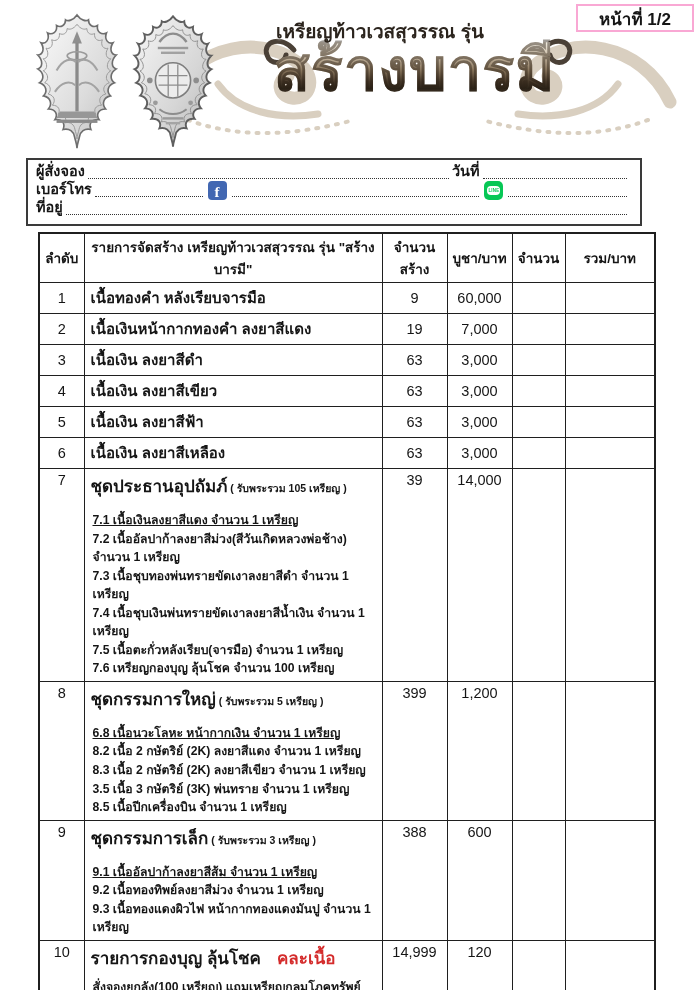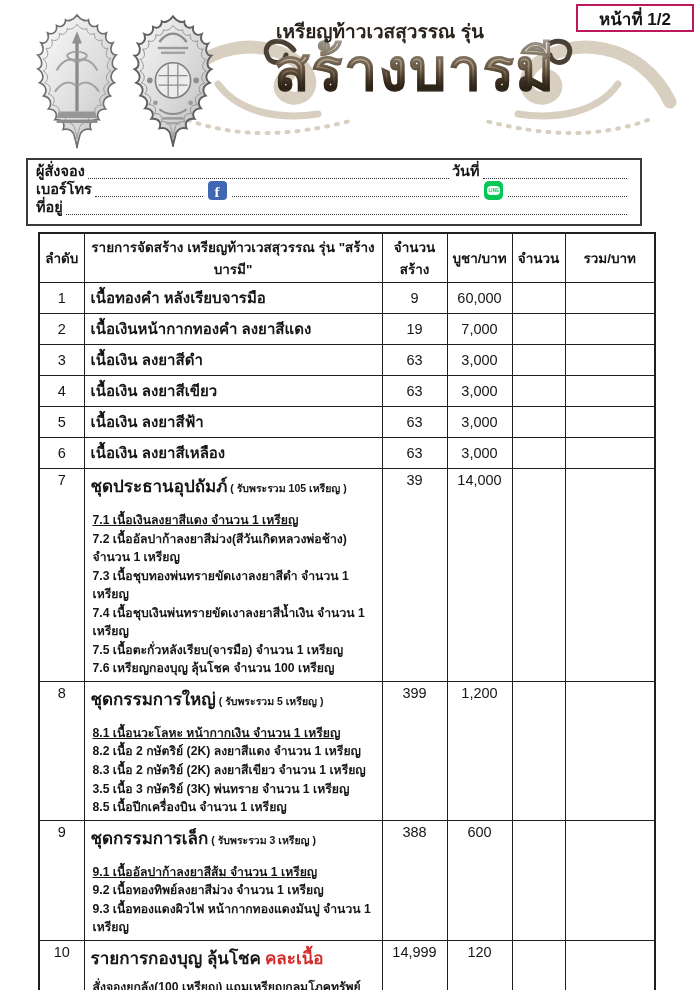--- a/index.html
+++ b/index.html
@@ -9,21 +9,21 @@
     --blue:#2433c0;
     --fb:#4267B2;
     --line:#06C755;
   }
   *{box-sizing:border-box;margin:0;padding:0;}
   body{font-family:"Liberation Sans","DejaVu Sans",sans-serif;background:#fff;color:var(--ink);}
   .page{width:700px;height:990px;position:relative;background:#fff;overflow:hidden;}
 
   
   .header{position:relative;height:156px;}
-  .page-no-box{position:absolute;top:4px;right:6px;width:118px;height:28px;border:2px solid #be185d;
+  .page-no-box{position:absolute;top:4px;right:6px;width:118px;height:28px;border:2px solid #f9a8d4;
     display:flex;align-items:center;justify-content:center;font-size:17px;font-weight:700;z-index:3;background:#fff;}
   .amulets{position:absolute;left:32px;top:12px;display:flex;gap:7px;z-index:2;}
   .ornament{position:absolute;left:158px;top:24px;width:520px;height:118px;z-index:0;}
   .title-zone{position:absolute;left:150px;top:16px;width:530px;text-align:center;z-index:2;}
   .series-label{font-size:19px;font-weight:800;color:#2b241d;padding-right:70px;
     text-shadow:0 0 3px #fff,0 0 3px #fff;}
   .big-title{font-family:"Liberation Serif","DejaVu Serif",serif;font-size:58px;font-weight:800;letter-spacing:2px;
     margin-top:-4px;line-height:1.0;
     background:linear-gradient(180deg,#f2ede3 0%,#cec0ab 22%,#8a775e 48%,#463829 68%,#2c2419 80%,#7d6c58 100%);
     -webkit-background-clip:text;background-clip:text;color:#6b5845;-webkit-text-fill-color:transparent;
@@ -47,21 +47,21 @@
   
   .order-table{border-collapse:collapse;table-layout:fixed;width:616px;margin:6px 0 0 38px;border:2.5px solid #1f1f1f;background:#fff;}
   .order-table th,.order-table td{border:1.5px solid #1f1f1f;overflow:hidden;}
   .order-table th{font-size:13.5px;font-weight:700;height:31px;padding:2px 1px;text-align:center;}
   .row-simple{height:23px;}
   .cell-no{text-align:center;font-size:14.5px;}
   .cell-item{padding:3px 6px;}
   .item-title{font-size:15px;font-weight:700;}
   .item-title.lg{font-size:17px;}
   .item-note{font-size:10.5px;font-weight:700;}
-  .item-red{color:var(--red);font-size:17px;font-weight:700;margin-left:4px;}
+  .item-red{color:var(--red);font-size:17px;font-weight:700;margin-left:16px;}
   .cell-num{text-align:center;font-size:14.5px;}
   .cell-disp{font-size:15px;font-weight:700;padding-left:10px;}
   .row-tall td{vertical-align:top;padding-top:3px;}
   .sub-line{font-size:12.2px;font-weight:600;line-height:1.52;padding-left:2px;}
   .sub-first{margin-top:12px;text-decoration:underline;}
   .sub-note{font-size:12.2px;font-weight:700;margin-top:6px;padding-left:2px;}
   .sub-note-red{color:var(--red);font-size:12.2px;font-weight:700;padding-left:2px;}
 </style>
 </head>
 <body>
@@ -256,21 +256,21 @@
           </td>
           <td class="cell-num">39</td>
           <td class="cell-num">14,000</td>
           <td class="cell-num"></td>
           <td class="cell-num"></td>
         </tr>
         <tr class="row-tall">
           <td class="cell-no">8</td>
           <td class="cell-item">
             <div class="item-main"><span class="item-title lg">ชุดกรรมการใหญ่</span><span class="item-note"> ( รับพระรวม 5 เหรียญ )</span></div>
-            <div class="sub-line sub-first">8.1 เนื้อนวะโลหะ หน้ากากเงิน จำนวน 1 เหรียญ</div>
+            <div class="sub-line sub-first">6.8 เนื้อนวะโลหะ หน้ากากเงิน จำนวน 1 เหรียญ</div>
             <div class="sub-line">8.2 เนื้อ 2 กษัตริย์ (2K) ลงยาสีแดง จำนวน 1 เหรียญ</div>
             <div class="sub-line">8.3 เนื้อ 2 กษัตริย์ (2K) ลงยาสีเขียว จำนวน 1 เหรียญ</div>
             <div class="sub-line">3.5 เนื้อ 3 กษัตริย์ (3K) พ่นทราย จำนวน 1 เหรียญ</div>
             <div class="sub-line">8.5 เนื้อปีกเครื่องบิน จำนวน 1 เหรียญ</div>
           </td>
           <td class="cell-num">399</td>
           <td class="cell-num">1,200</td>
           <td class="cell-num"></td>
           <td class="cell-num"></td>
         </tr>

